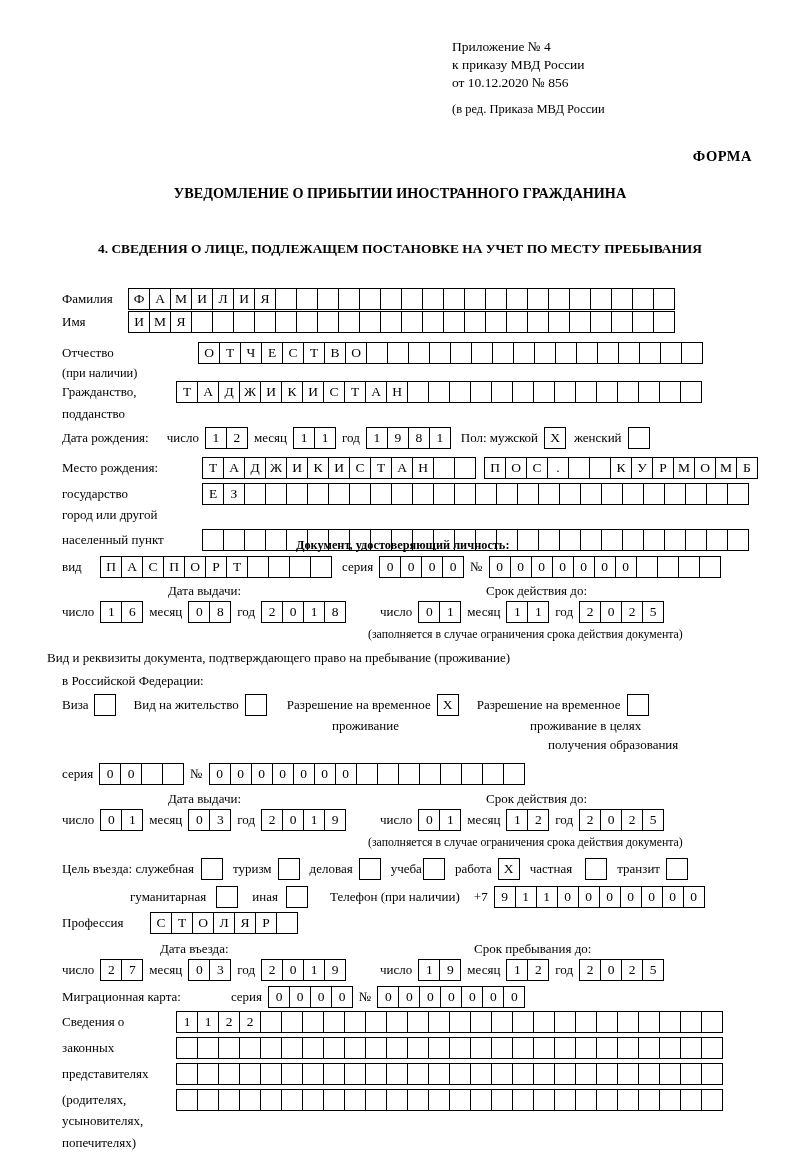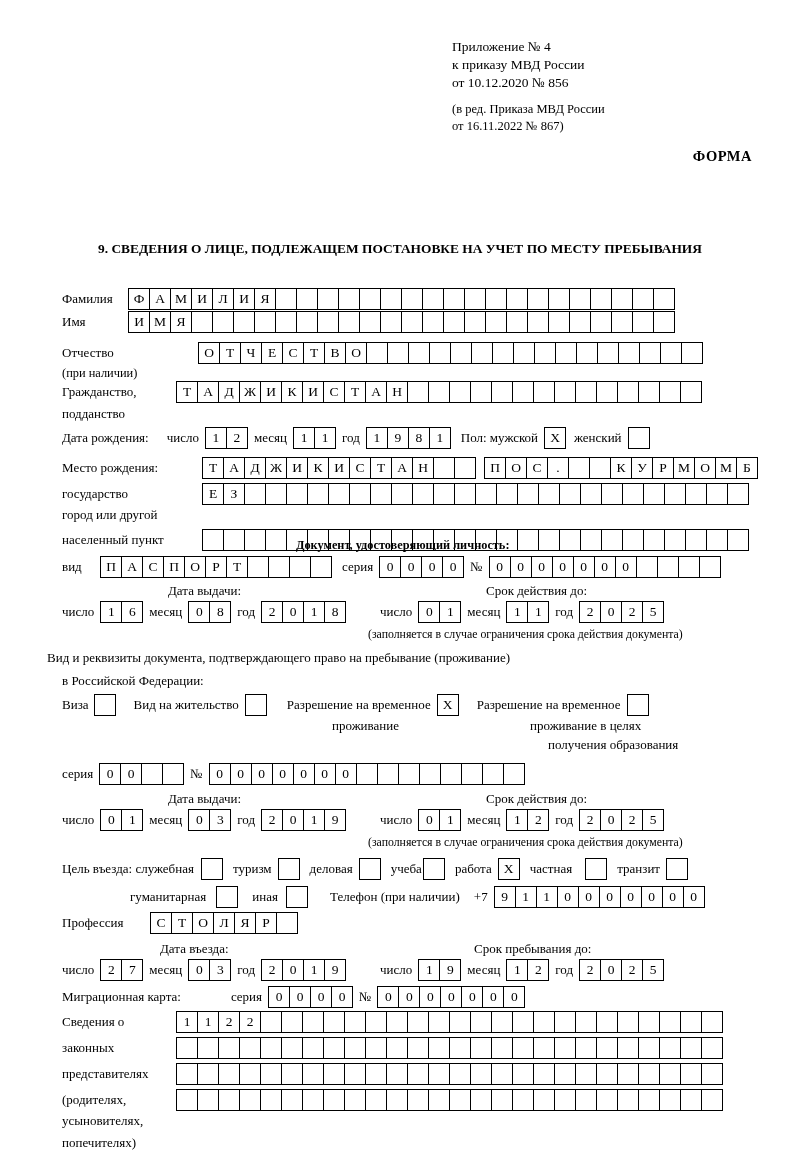--- a/index.html
+++ b/index.html
@@ -109,29 +109,29 @@
 <body>
 
 <div class="page">
 
   <div class="hdr">
     <span class="l">Приложение № 4</span>
     <span class="l">к приказу МВД России</span>
     <span class="l">от 10.12.2020 № 856</span>
     <span class="gap"></span>
     <span class="l sm">(в ред. Приказа МВД России</span>
-    <span class="l sm">от 16.11.2022 № 867)</span>
   </div>
 
   <div class="forma">ФОРМА</div>
 
   <div class="title">
-  </div>
-
-  <div class="section1">9. СВЕДЕНИЯ О ЛИЦЕ, ПОДЛЕЖАЩЕМ ПОСТАНОВКЕ НА УЧЕТ ПО МЕСТУ ПРЕБЫВАНИЯ</div>
+    <span>УВЕДОМЛЕНИЕ О ПРИБЫТИИ ИНОСТРАННОГО ГРАЖДАНИНА</span>
+  </div>
+
+  <div class="section1">4. СВЕДЕНИЯ О ЛИЦЕ, ПОДЛЕЖАЩЕМ ПОСТАНОВКЕ НА УЧЕТ ПО МЕСТУ ПРЕБЫВАНИЯ</div>
 
   <div class="row" style="left:62px; top:288px;">
     <span class="lbl" style="width:66px;">Фамилия</span>
     <span class="boxes">
         <span class="bx">Ф</span>
         <span class="bx">А</span>
         <span class="bx">М</span>
         <span class="bx">И</span>
         <span class="bx">Л</span>
         <span class="bx">И</span>

